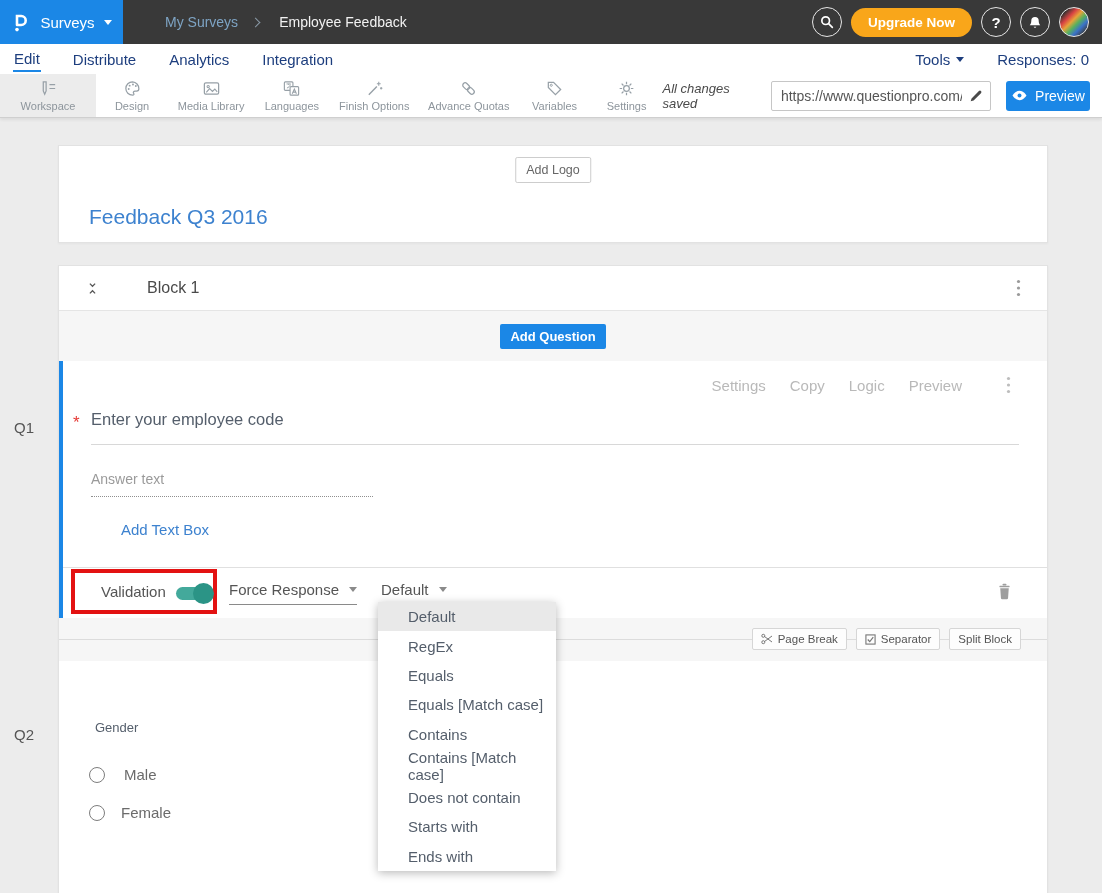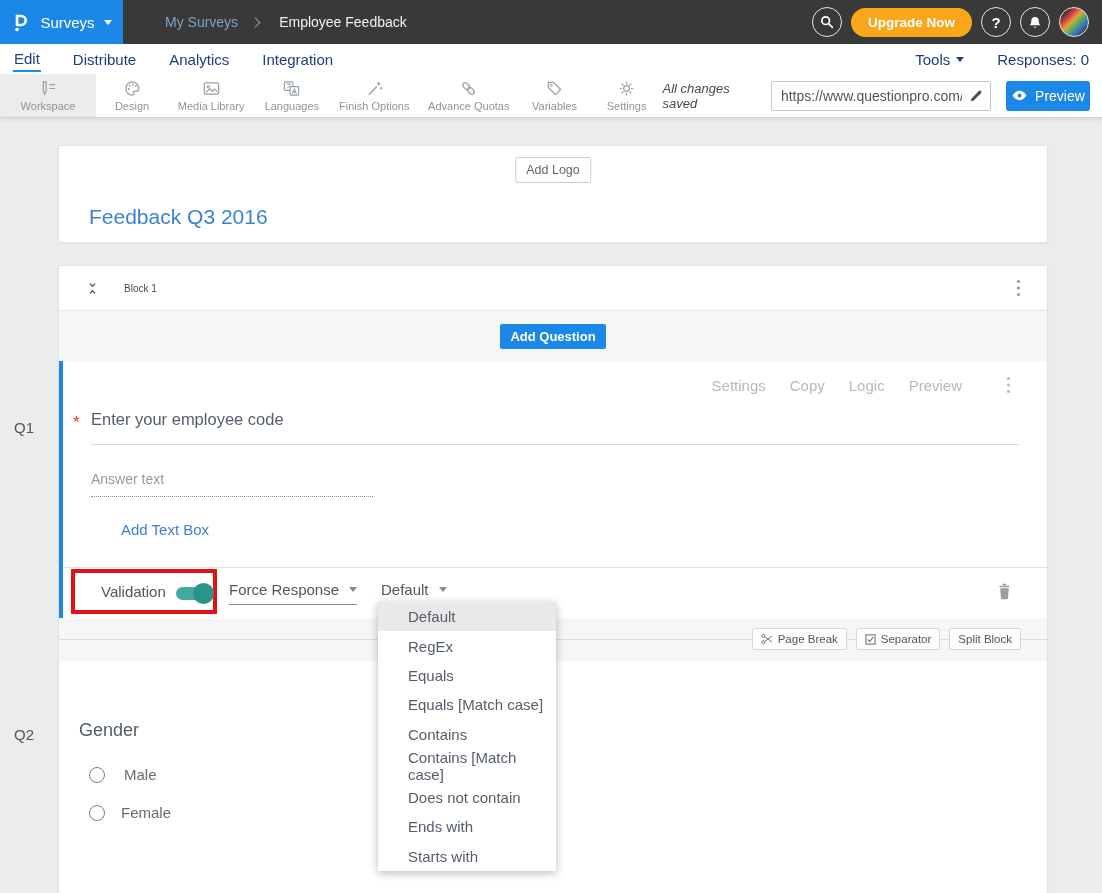--- a/index.html
+++ b/index.html
@@ -43,21 +43,21 @@
   .preview-btn { align-self:center; margin-left:15px; margin-right:12px; height:30px; width:93px; background:#1b87e6; border:none; border-radius:3px; color:#fff; font-size:14px; font-family:inherit; display:flex; align-items:center; justify-content:center; gap:7px; cursor:pointer; }
 
   
   .card { position:absolute; background:#fff; border:1px solid #e2e2e2; box-shadow:0 1px 2px rgba(0,0,0,.04); }
   .header-card { left:58px; top:145px; width:990px; height:98px; }
   .add-logo-btn { position:absolute; left:50%; transform:translateX(-50%); top:11px; background:#fff; border:1px solid #cdcdcd; border-radius:2px; padding:5px 10px; font-size:12.5px; color:#666; font-family:inherit; cursor:pointer; }
   .survey-title { position:absolute; left:30px; top:59px; font-size:21px; color:#3d82cf; cursor:text; }
 
   .block-card { left:58px; top:265px; width:990px; height:640px; border-bottom:none; }
   .block-header { position:relative; height:45px; background:#fff; border-bottom:1px solid #e5e5e5; display:flex; align-items:center; padding:0 26px; }
-  .block-title { font-size:10px; color:#4a4a4a; margin-left:24px; }
+  .block-title { font-size:16px; color:#4a4a4a; margin-left:47px; }
   .kebab { cursor:pointer; }
   .block-kebab { margin-left:auto; }
   .add-q-strip { height:50px; background:#f6f6f6; display:flex; align-items:center; justify-content:center; }
   .add-q-btn { background:#1b87e6; color:#fff; border:none; border-radius:2px; font-family:inherit; font-size:13px; font-weight:bold; padding:5px 10px; cursor:pointer; }
 
   
   .q1-card { position:relative; height:257px; background:#fff; border-left:4px solid #1b87e6; }
   .q-actions { position:absolute; top:15px; right:36px; display:flex; align-items:center; gap:24px; }
   .q-action { font-size:15px; color:#b9b9b9; cursor:pointer; }
   .q-actions .kebab { margin-left:20px; }
@@ -78,21 +78,21 @@
   .trash-btn { position:absolute; right:34px; top:14px; cursor:pointer; }
 
   
   .divider-gap { position:relative; height:43px; background:#f6f6f6; }
   .divider-line { position:absolute; left:0; right:0; top:21px; border-top:1px solid #dcdcdc; }
   .divider-btns { position:absolute; right:26px; top:10px; display:flex; gap:9px; }
   .mini-btn { background:#fdfdfd; border:1px solid #d6d6d6; border-radius:2px; padding:2px 8px; font-size:11.5px; color:#555; font-family:inherit; display:flex; align-items:center; gap:5px; cursor:pointer; height:22px; }
 
   
   .q2-card { position:relative; height:251px; background:#fff; }
-  .q2-question { position:absolute; left:20px; top:59px; font-size:18px; color:#545e6b; cursor:text; }
+  .q2-question { position:absolute; left:36px; top:59px; font-size:13px; color:#545e6b; cursor:text; }
   .radio-row { position:absolute; left:30px; display:flex; align-items:center; gap:19px; cursor:pointer; }
   .radio-row.r1 { top:105px; }
   .radio-row.r2 { top:143px;gap:16px; }
   .radio-circle { width:16px; height:16px; border-radius:50%; border:1.5px solid #7d7d7d; background:#fff; }
   .radio-label { font-size:15px; color:#6b6b6b; }
 
   
   .q-id { position:absolute; left:14px; font-size:15px; color:#555; }
   .q1-id { top:419px; }
   .q2-id { top:726px; }
@@ -339,17 +339,17 @@
   <span class="q-id q2-id">Q2</span>
 
   <div class="dropdown">
     <div class="dd-item selected">Default</div>
     <div class="dd-item">RegEx</div>
     <div class="dd-item">Equals</div>
     <div class="dd-item">Equals [Match case]</div>
     <div class="dd-item">Contains</div>
     <div class="dd-item">Contains [Match case]</div>
     <div class="dd-item">Does not contain</div>
+    <div class="dd-item">Starts with</div>
     <div class="dd-item">Ends with</div>
-    <div class="dd-item">Starts with</div>
   </div>
 
 </div>
 
 </body></html>

